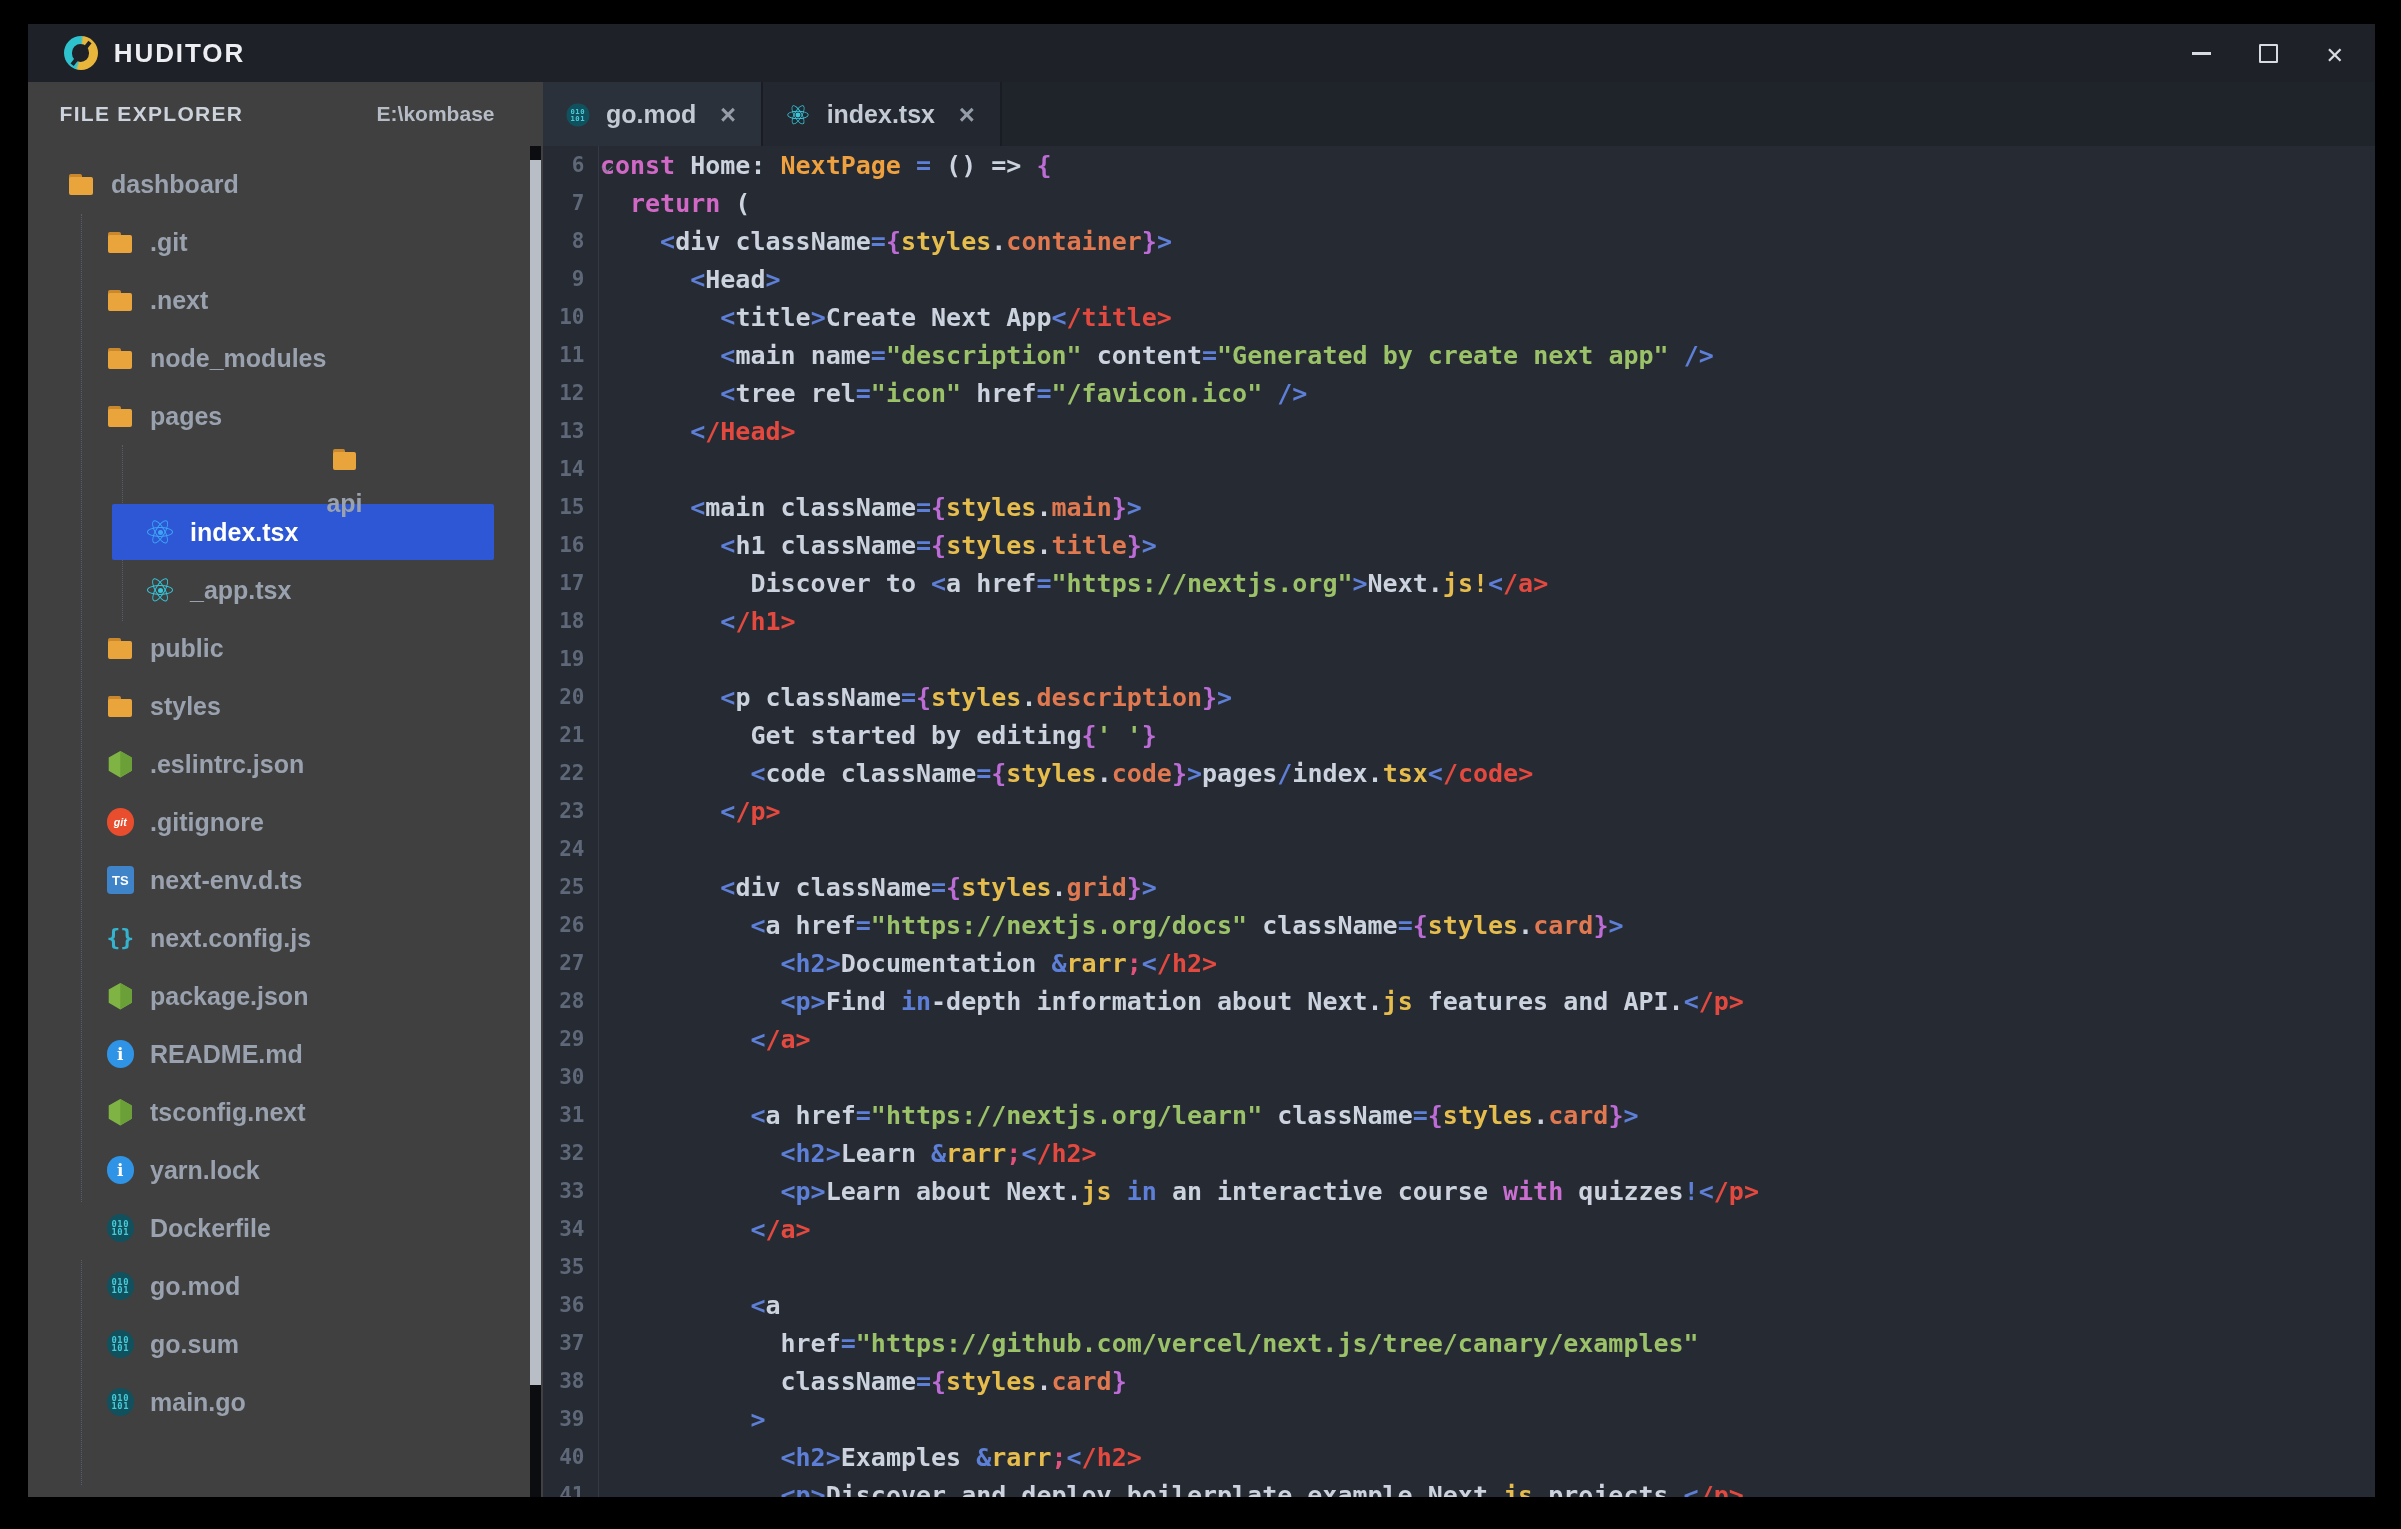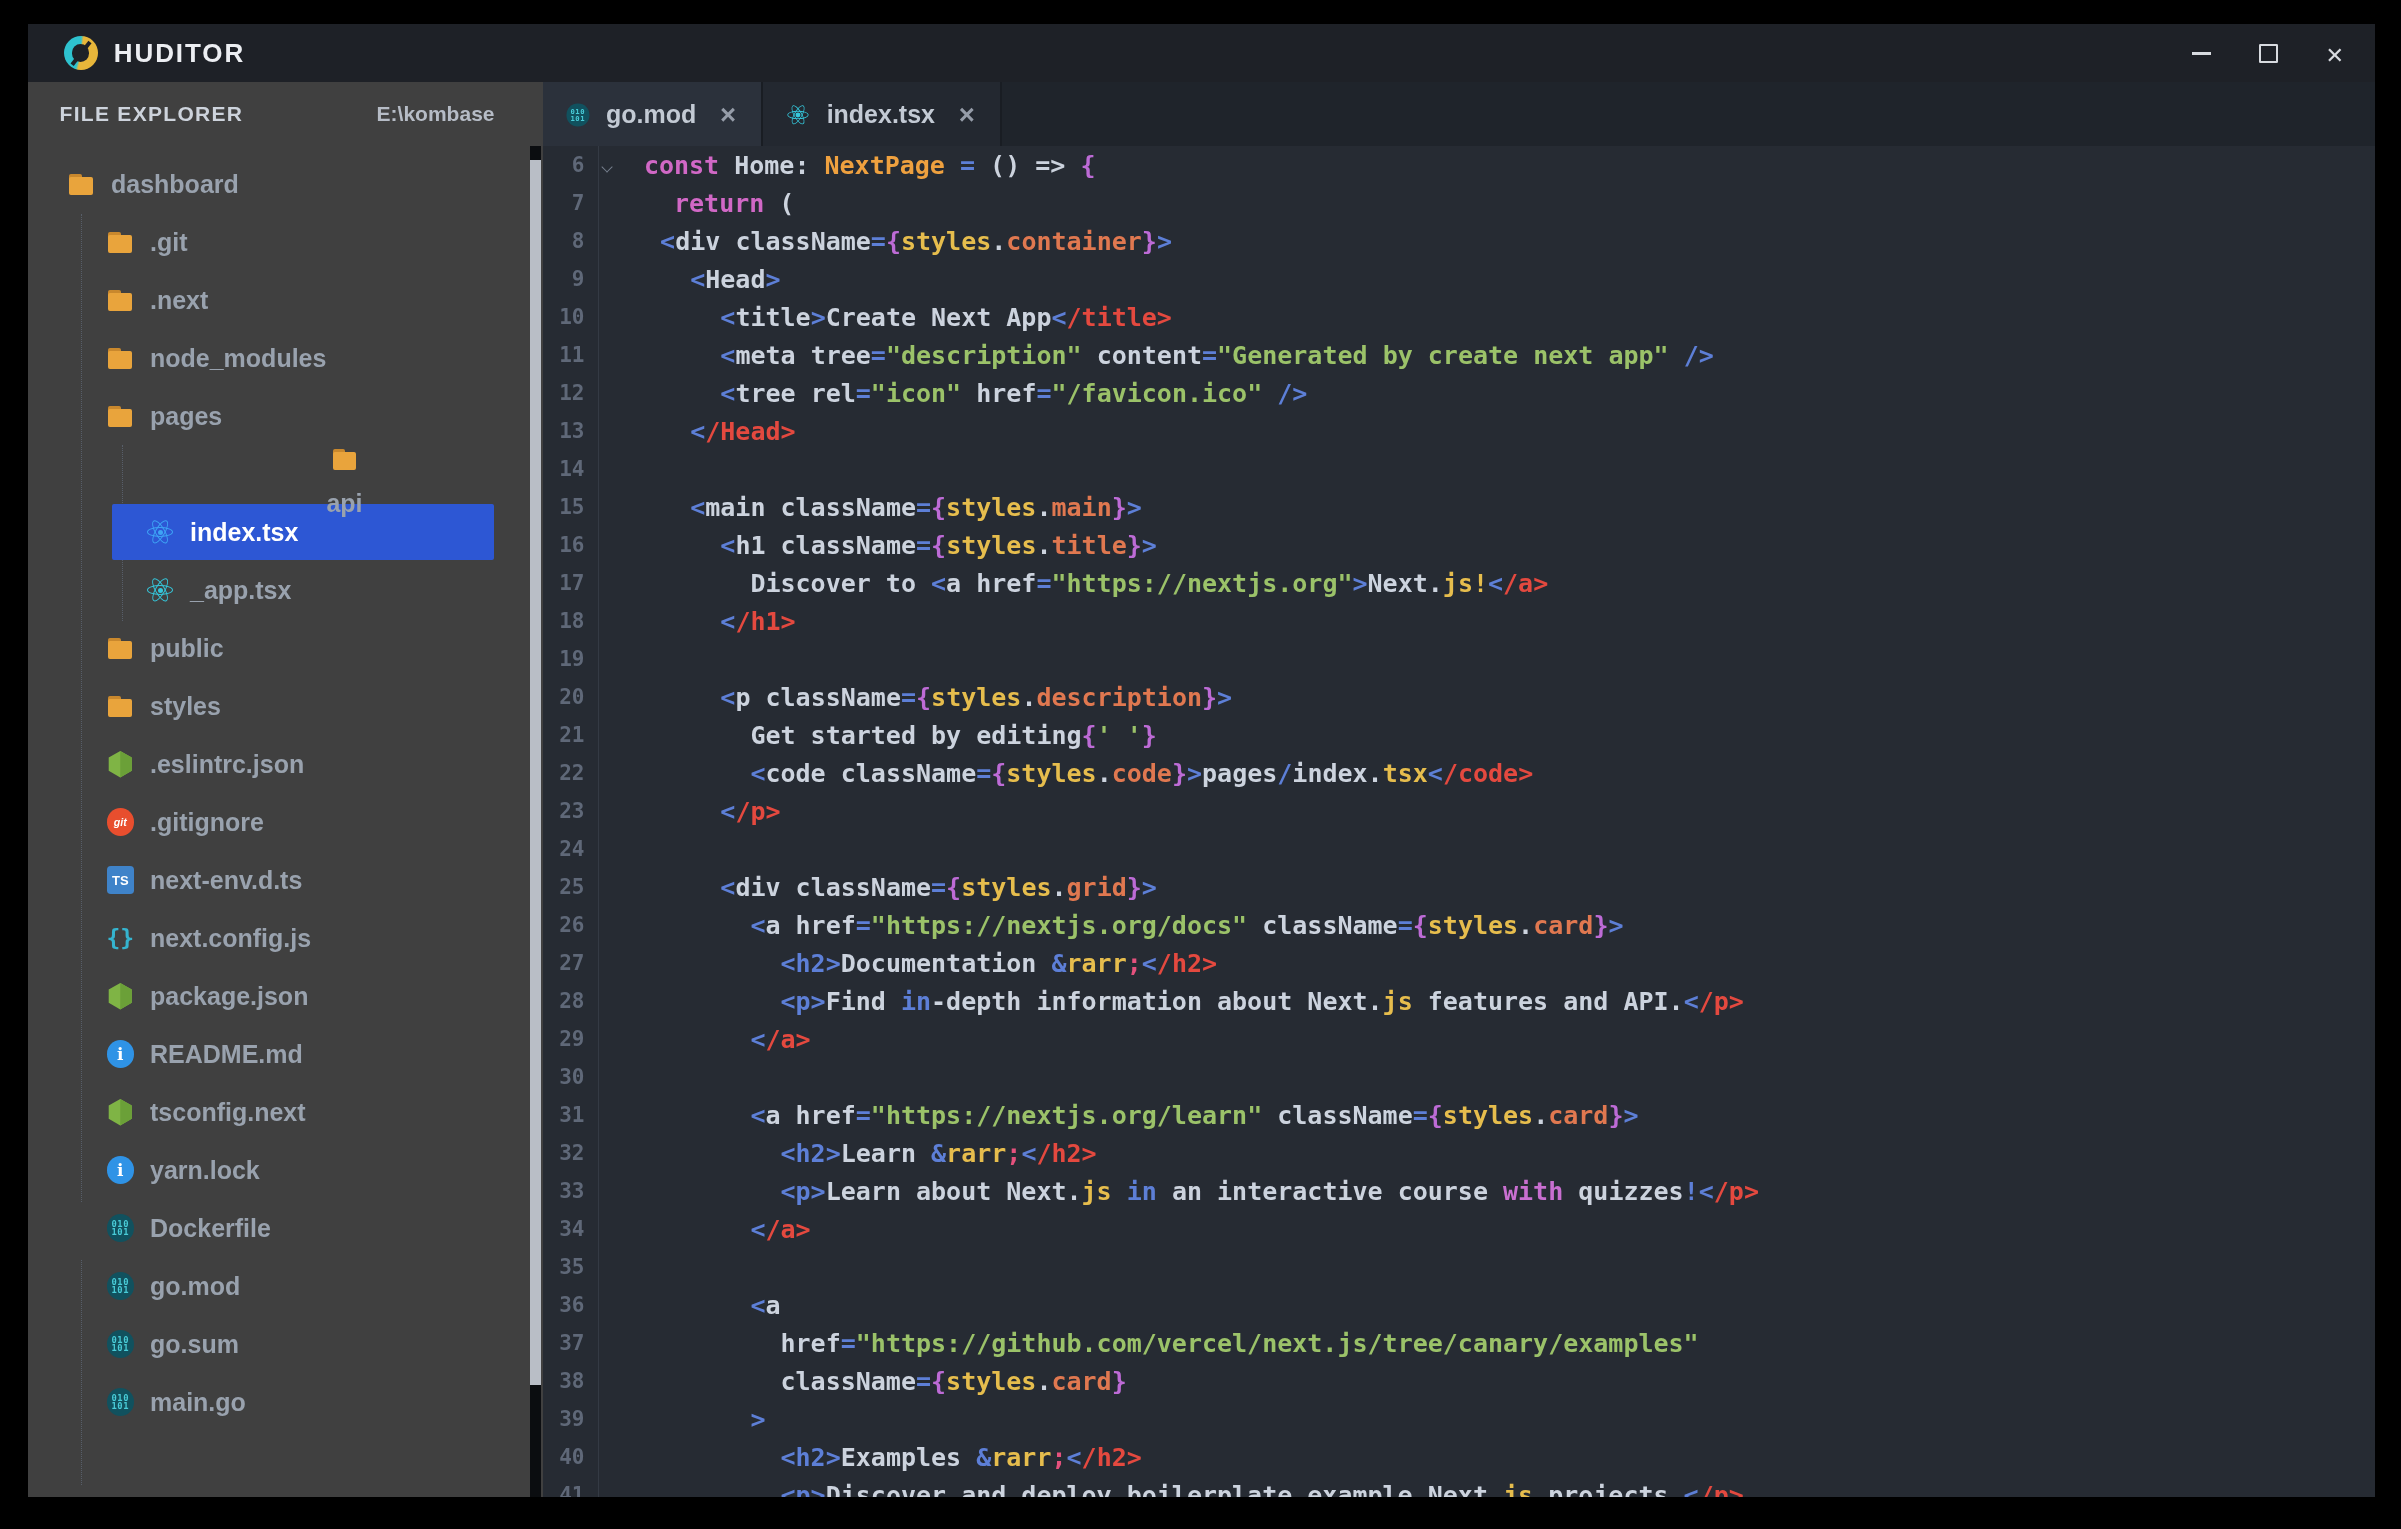--- a/index.html
+++ b/index.html
@@ -66,21 +66,21 @@
   .tab.active{background:#2b313b;}
   .tab.inactive{background:#232830;}
 
   .code{position:absolute;left:0;top:64px;right:0;bottom:0;overflow:hidden;}
   .cline{height:38px;display:flex;align-items:center;position:relative;}
   .lnum{width:42px;flex:none;text-align:right;padding-right:13.8px;color:#5f6878;
     font-family:"DejaVu Sans Mono",monospace;font-size:21px;font-weight:bold;}
   .fold{position:absolute;left:60px;top:16.3px;width:6.9px;height:6.9px;border-left:1.9px solid #77808e;border-bottom:1.9px solid #77808e;transform:rotate(-45deg);}
   .ctext{border-left:1.3px solid #343a44;align-self:stretch;display:flex;align-items:center;padding-left:0.6px;
     font-family:"DejaVu Sans Mono",monospace;font-size:25px;font-weight:bold;white-space:pre;}
-  .tok-w{color:#ccd3de;} .tok-kw{color:#d168c6;margin-left:44px;} .tok-ty{color:#efa13f;}
+  .tok-w{color:#ccd3de;} .tok-kw{color:#d168c6;} .tok-ty{color:#efa13f;}
   .tok-pu{color:#5d7fd7;} .tok-br{color:#bd6bd6;} .tok-st{color:#9bc269;}
   .tok-yl{color:#e6bd4d;} .tok-or{color:#e07850;} .tok-cl{color:#e4493f;}
   .tok-sm{color:#e4517d;} .tok-mg{color:#c86fd0;}
 </style>
 </head>
 <body>
 
 <div class="window">
 
   <div class="titlebar">
@@ -272,21 +272,21 @@
         <div class="cline">
           <span class="lnum">9</span>
           <span class="ctext"><span class="tok-w">      </span><span class="tok-pu">&lt;</span><span class="tok-w">Head</span><span class="tok-pu">&gt;</span></span>
         </div>
         <div class="cline">
           <span class="lnum">10</span>
           <span class="ctext"><span class="tok-w">        </span><span class="tok-pu">&lt;</span><span class="tok-w">title</span><span class="tok-pu">&gt;</span><span class="tok-w">Create Next App</span><span class="tok-pu">&lt;</span><span class="tok-cl">/title&gt;</span></span>
         </div>
         <div class="cline">
           <span class="lnum">11</span>
-          <span class="ctext"><span class="tok-w">        </span><span class="tok-pu">&lt;</span><span class="tok-w">meta tree</span><span class="tok-pu">=</span><span class="tok-st">"description"</span><span class="tok-w"> content</span><span class="tok-pu">=</span><span class="tok-st">"Generated by create next app"</span><span class="tok-w"> </span><span class="tok-pu">/&gt;</span></span>
+          <span class="ctext"><span class="tok-w">        </span><span class="tok-pu">&lt;</span><span class="tok-w">main name</span><span class="tok-pu">=</span><span class="tok-st">"description"</span><span class="tok-w"> content</span><span class="tok-pu">=</span><span class="tok-st">"Generated by create next app"</span><span class="tok-w"> </span><span class="tok-pu">/&gt;</span></span>
         </div>
         <div class="cline">
           <span class="lnum">12</span>
           <span class="ctext"><span class="tok-w">        </span><span class="tok-pu">&lt;</span><span class="tok-w">tree rel</span><span class="tok-pu">=</span><span class="tok-st">"icon"</span><span class="tok-w"> href</span><span class="tok-pu">=</span><span class="tok-st">"/favicon.ico"</span><span class="tok-w"> </span><span class="tok-pu">/&gt;</span></span>
         </div>
         <div class="cline">
           <span class="lnum">13</span>
           <span class="ctext"><span class="tok-w">      </span><span class="tok-pu">&lt;</span><span class="tok-cl">/Head&gt;</span></span>
         </div>
         <div class="cline">

